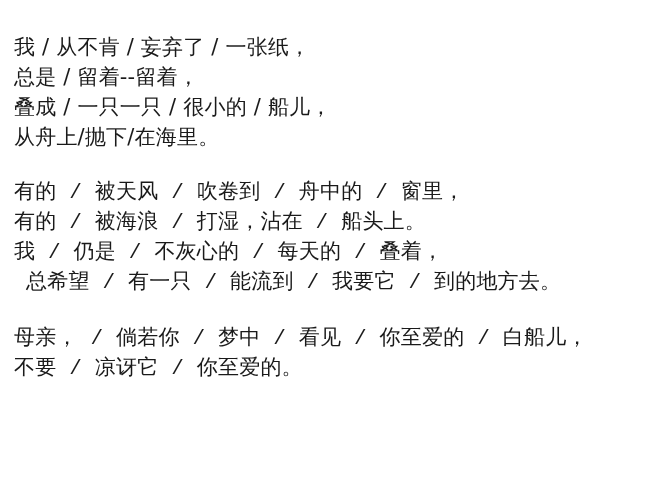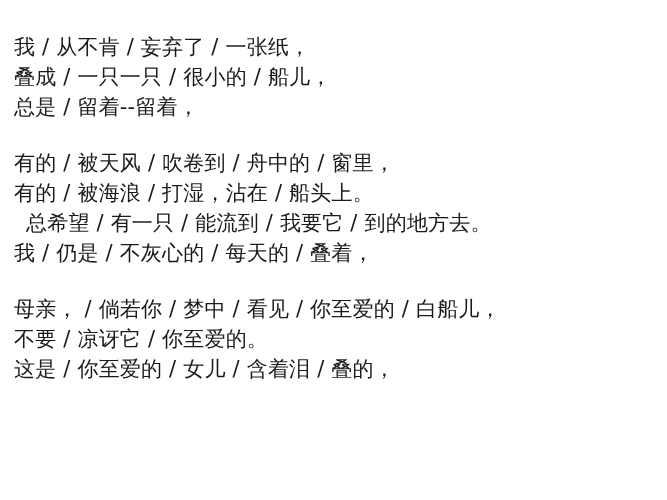--- a/index.html
+++ b/index.html
@@ -20,49 +20,50 @@
     padding: 32px 18px 0 14px;
     display: flex;
     flex-direction: column;
     border-radius: 29px;
   }
   .stanza {
     margin: 0;
   }
   .stanza + .stanza {
     margin-top: 26px;
+    font-family: Liberation Mono, monospace;
   }
   .line {
     color: #1a1a1a;
     font-size: 21px;
     line-height: 30px;
     letter-spacing: 0.2px;
     white-space: pre;
   }
   .line.indent {
     padding-left: 12px;
   }
 </style>
 </head>
 <body>
 
 <div id="poem">
 
   <div class="stanza">
     <div class="line">我 / 从不肯 / 妄弃了 / 一张纸，</div>
+    <div class="line">总是 / 留着--留着，</div>
     <div class="line">叠成 / 一只一只 / 很小的 / 船儿，</div>
-    <div class="line">总是 / 留着--留着，</div>
+    <div class="line">从舟上/抛下/在海里。</div>
   </div>
 
   <div class="stanza">
     <div class="line">有的 / 被天风 / 吹卷到 / 舟中的 / 窗里，</div>
     <div class="line">有的 / 被海浪 / 打湿，沾在 / 船头上。</div>
+    <div class="line">我 / 仍是 / 不灰心的 / 每天的 / 叠着，</div>
     <div class="line indent">总希望 / 有一只 / 能流到 / 我要它 / 到的地方去。</div>
-    <div class="line">我 / 仍是 / 不灰心的 / 每天的 / 叠着，</div>
   </div>
 
   <div class="stanza">
     <div class="line">母亲， / 倘若你 / 梦中 / 看见 / 你至爱的 / 白船儿，</div>
     <div class="line">不要 / 凉讶它 / 你至爱的。</div>
-    <div class="line">这是 / 你至爱的 / 女儿 / 含着泪 / 叠的，</div>
   </div>
 
 </div>
 
 </body></html>

